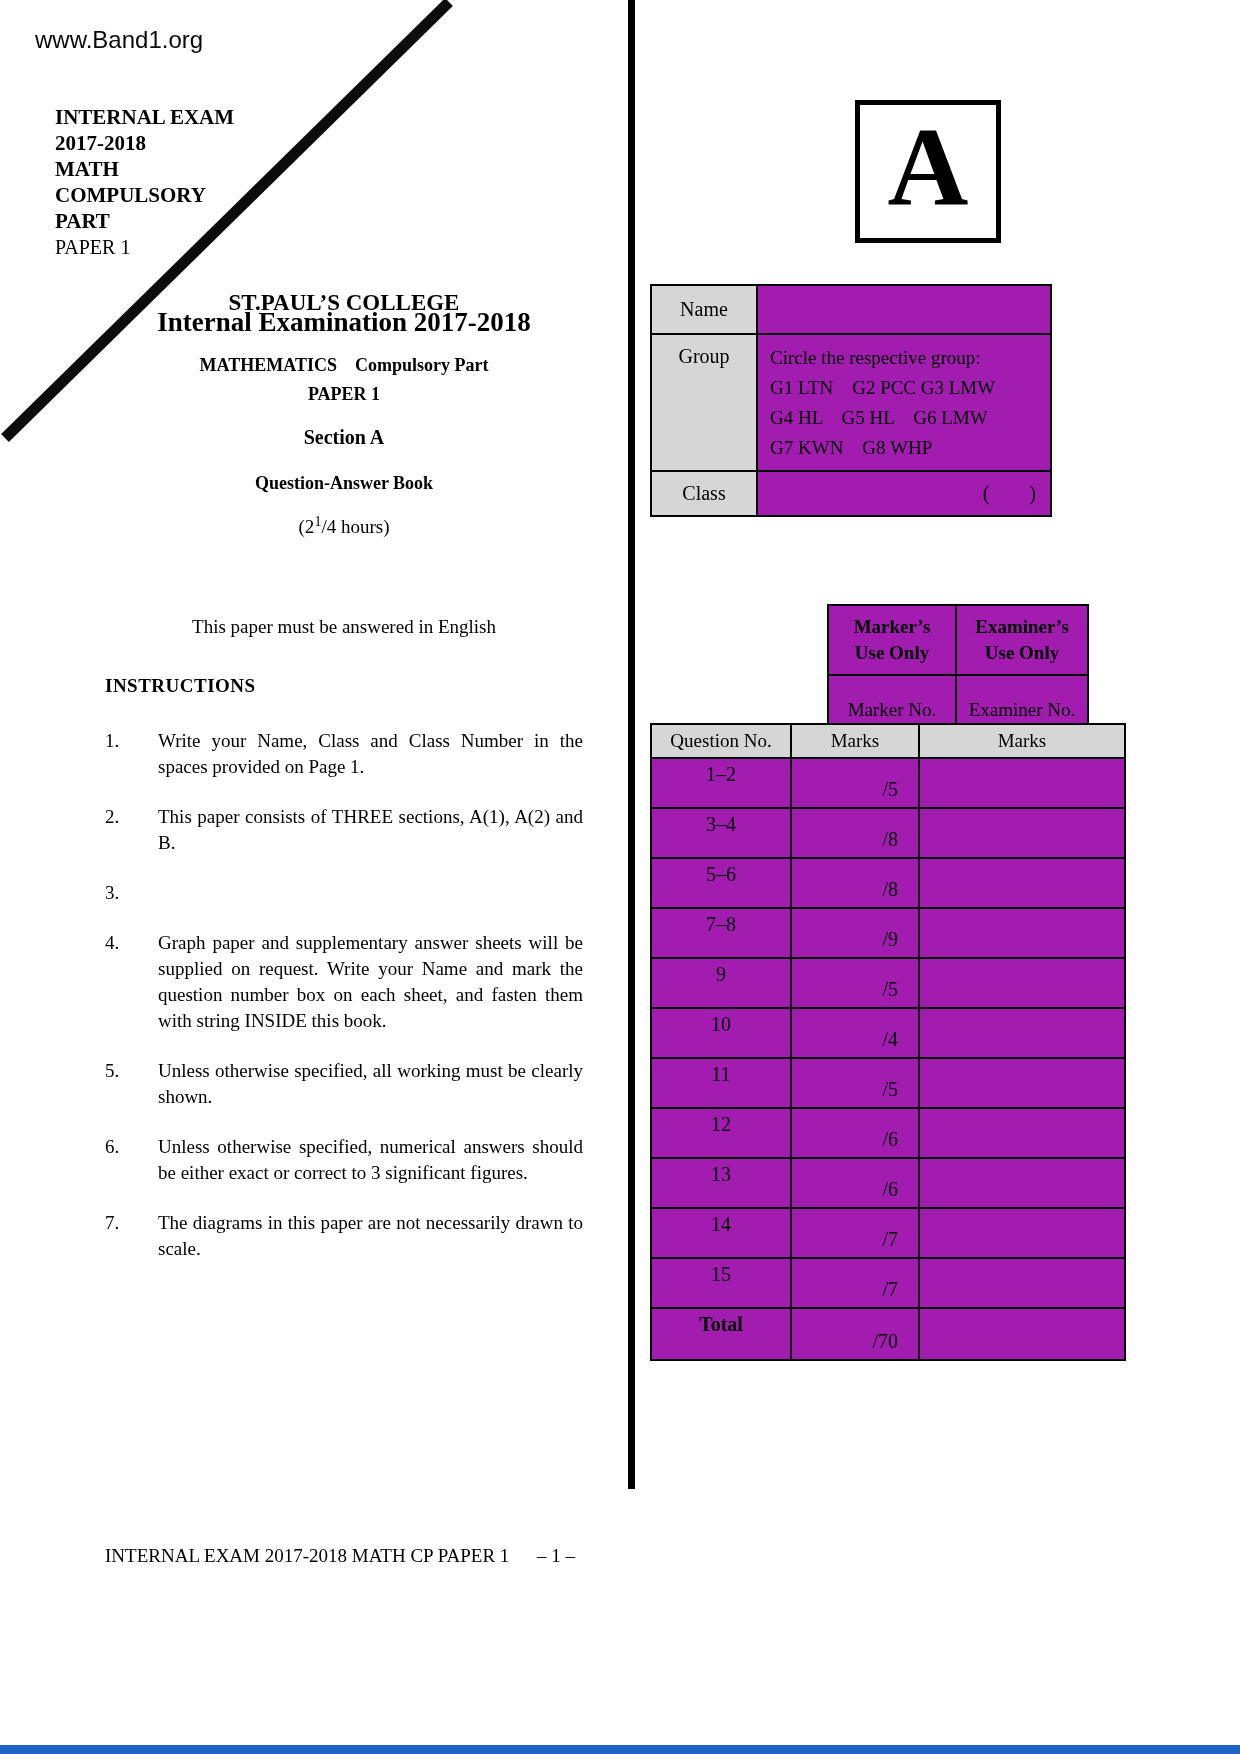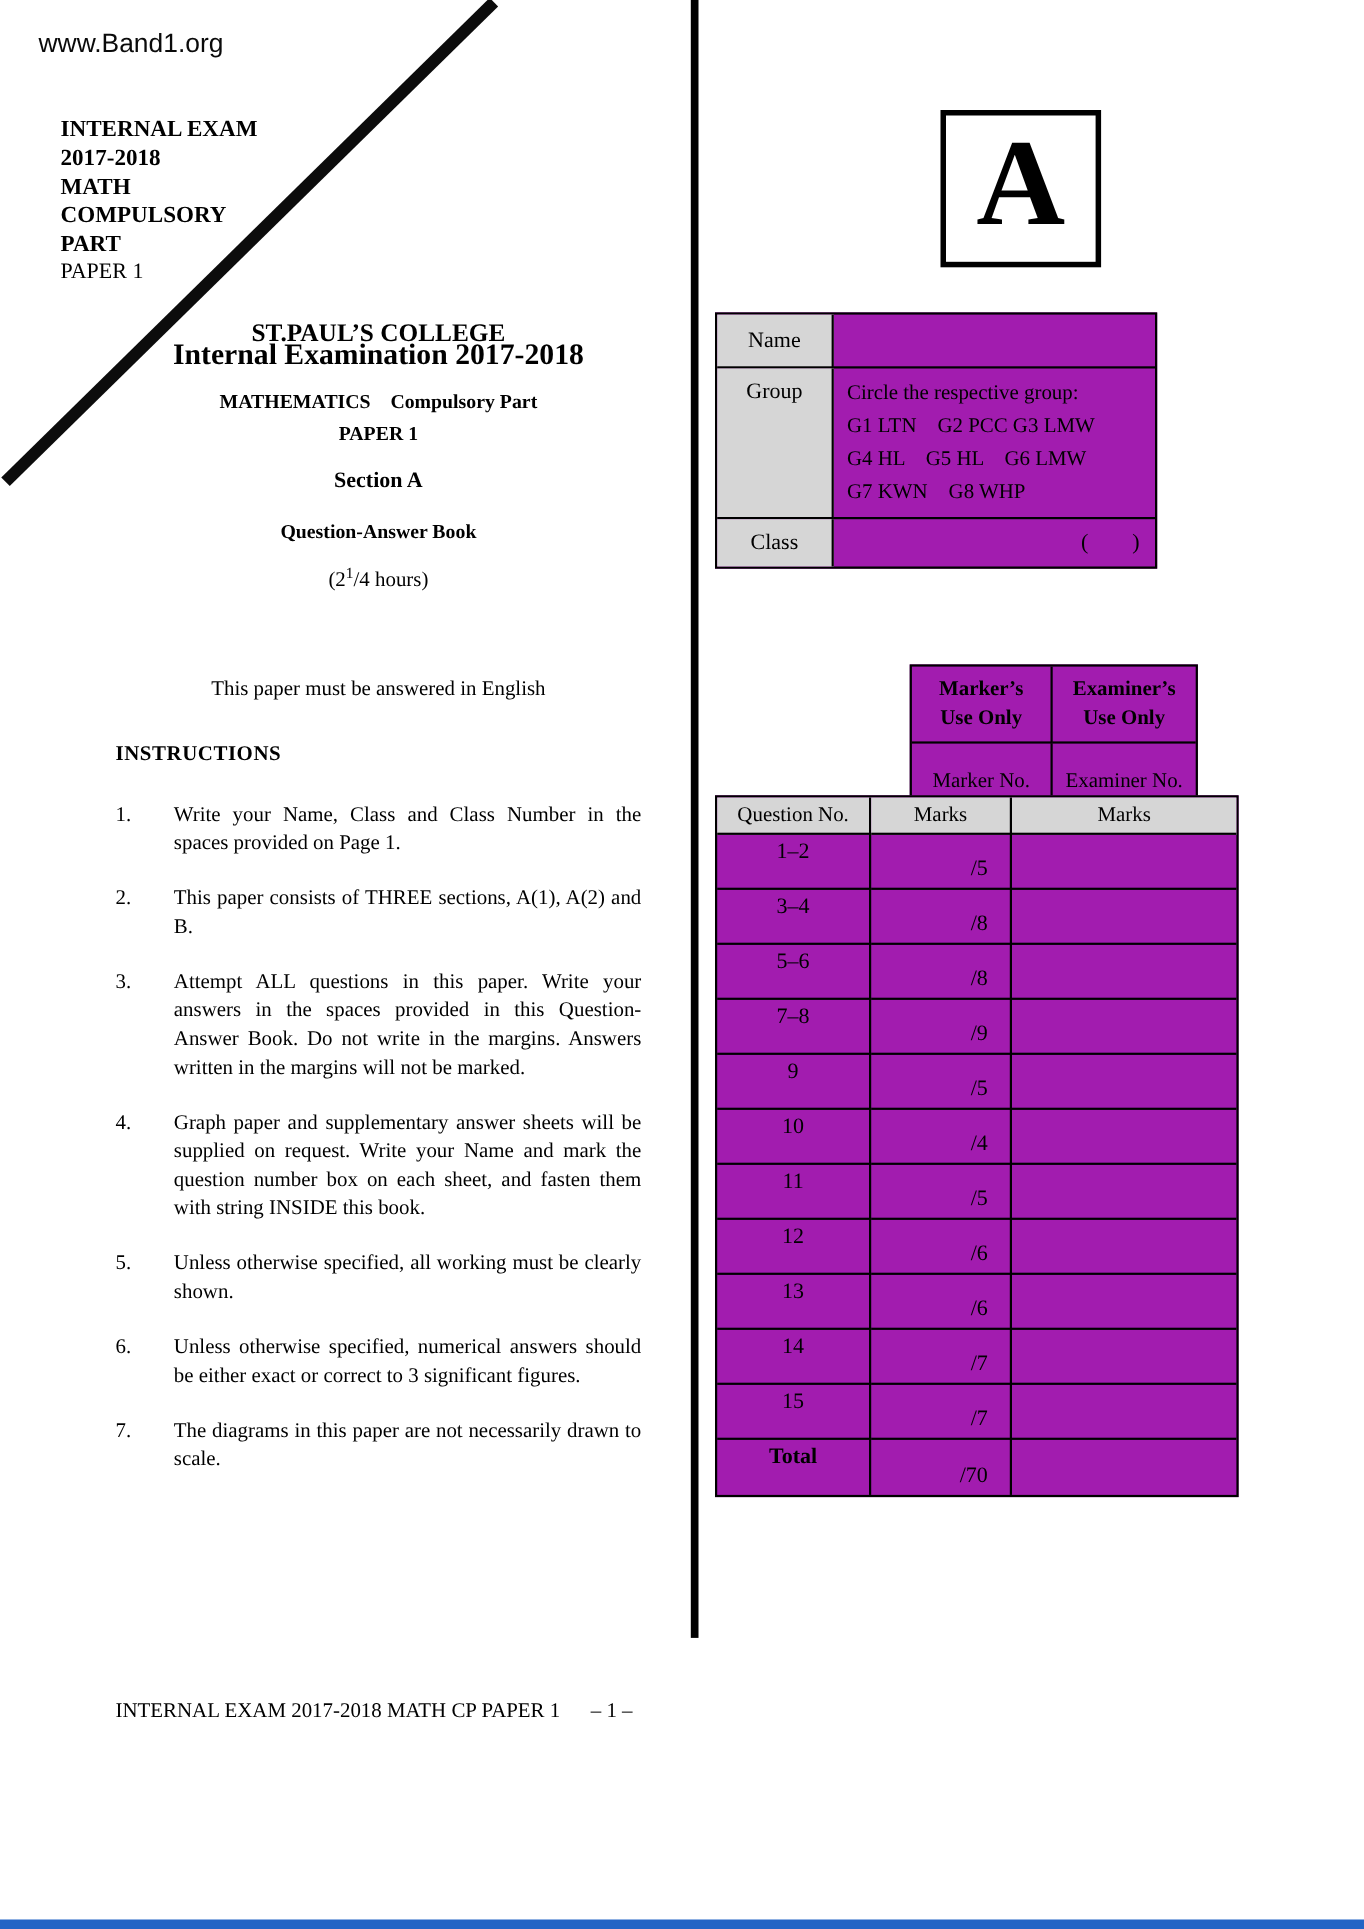--- a/index.html
+++ b/index.html
@@ -120,21 +120,20 @@
     <div class="instr-item">
       <div class="instr-num">1.</div>
       <div class="instr-text">Write your Name, Class and Class Number in the spaces provided on Page 1.</div>
     </div>
     <div class="instr-item">
       <div class="instr-num">2.</div>
       <div class="instr-text">This paper consists of THREE sections, A(1), A(2) and B.</div>
     </div>
     <div class="instr-item">
       <div class="instr-num">3.</div>
-      <div class="instr-text">Attempt ALL questions in this paper. Write your answers in the spaces provided in this Question-Answer Book. Do not write in the margins. Answers written in the margins will not be marked.</div>
     </div>
     <div class="instr-item">
       <div class="instr-num">4.</div>
       <div class="instr-text">Graph paper and supplementary answer sheets will be supplied on request. Write your Name and mark the question number box on each sheet, and fasten them with string INSIDE this book.</div>
     </div>
     <div class="instr-item">
       <div class="instr-num">5.</div>
       <div class="instr-text">Unless otherwise specified, all working must be clearly shown.</div>
     </div>
     <div class="instr-item">

